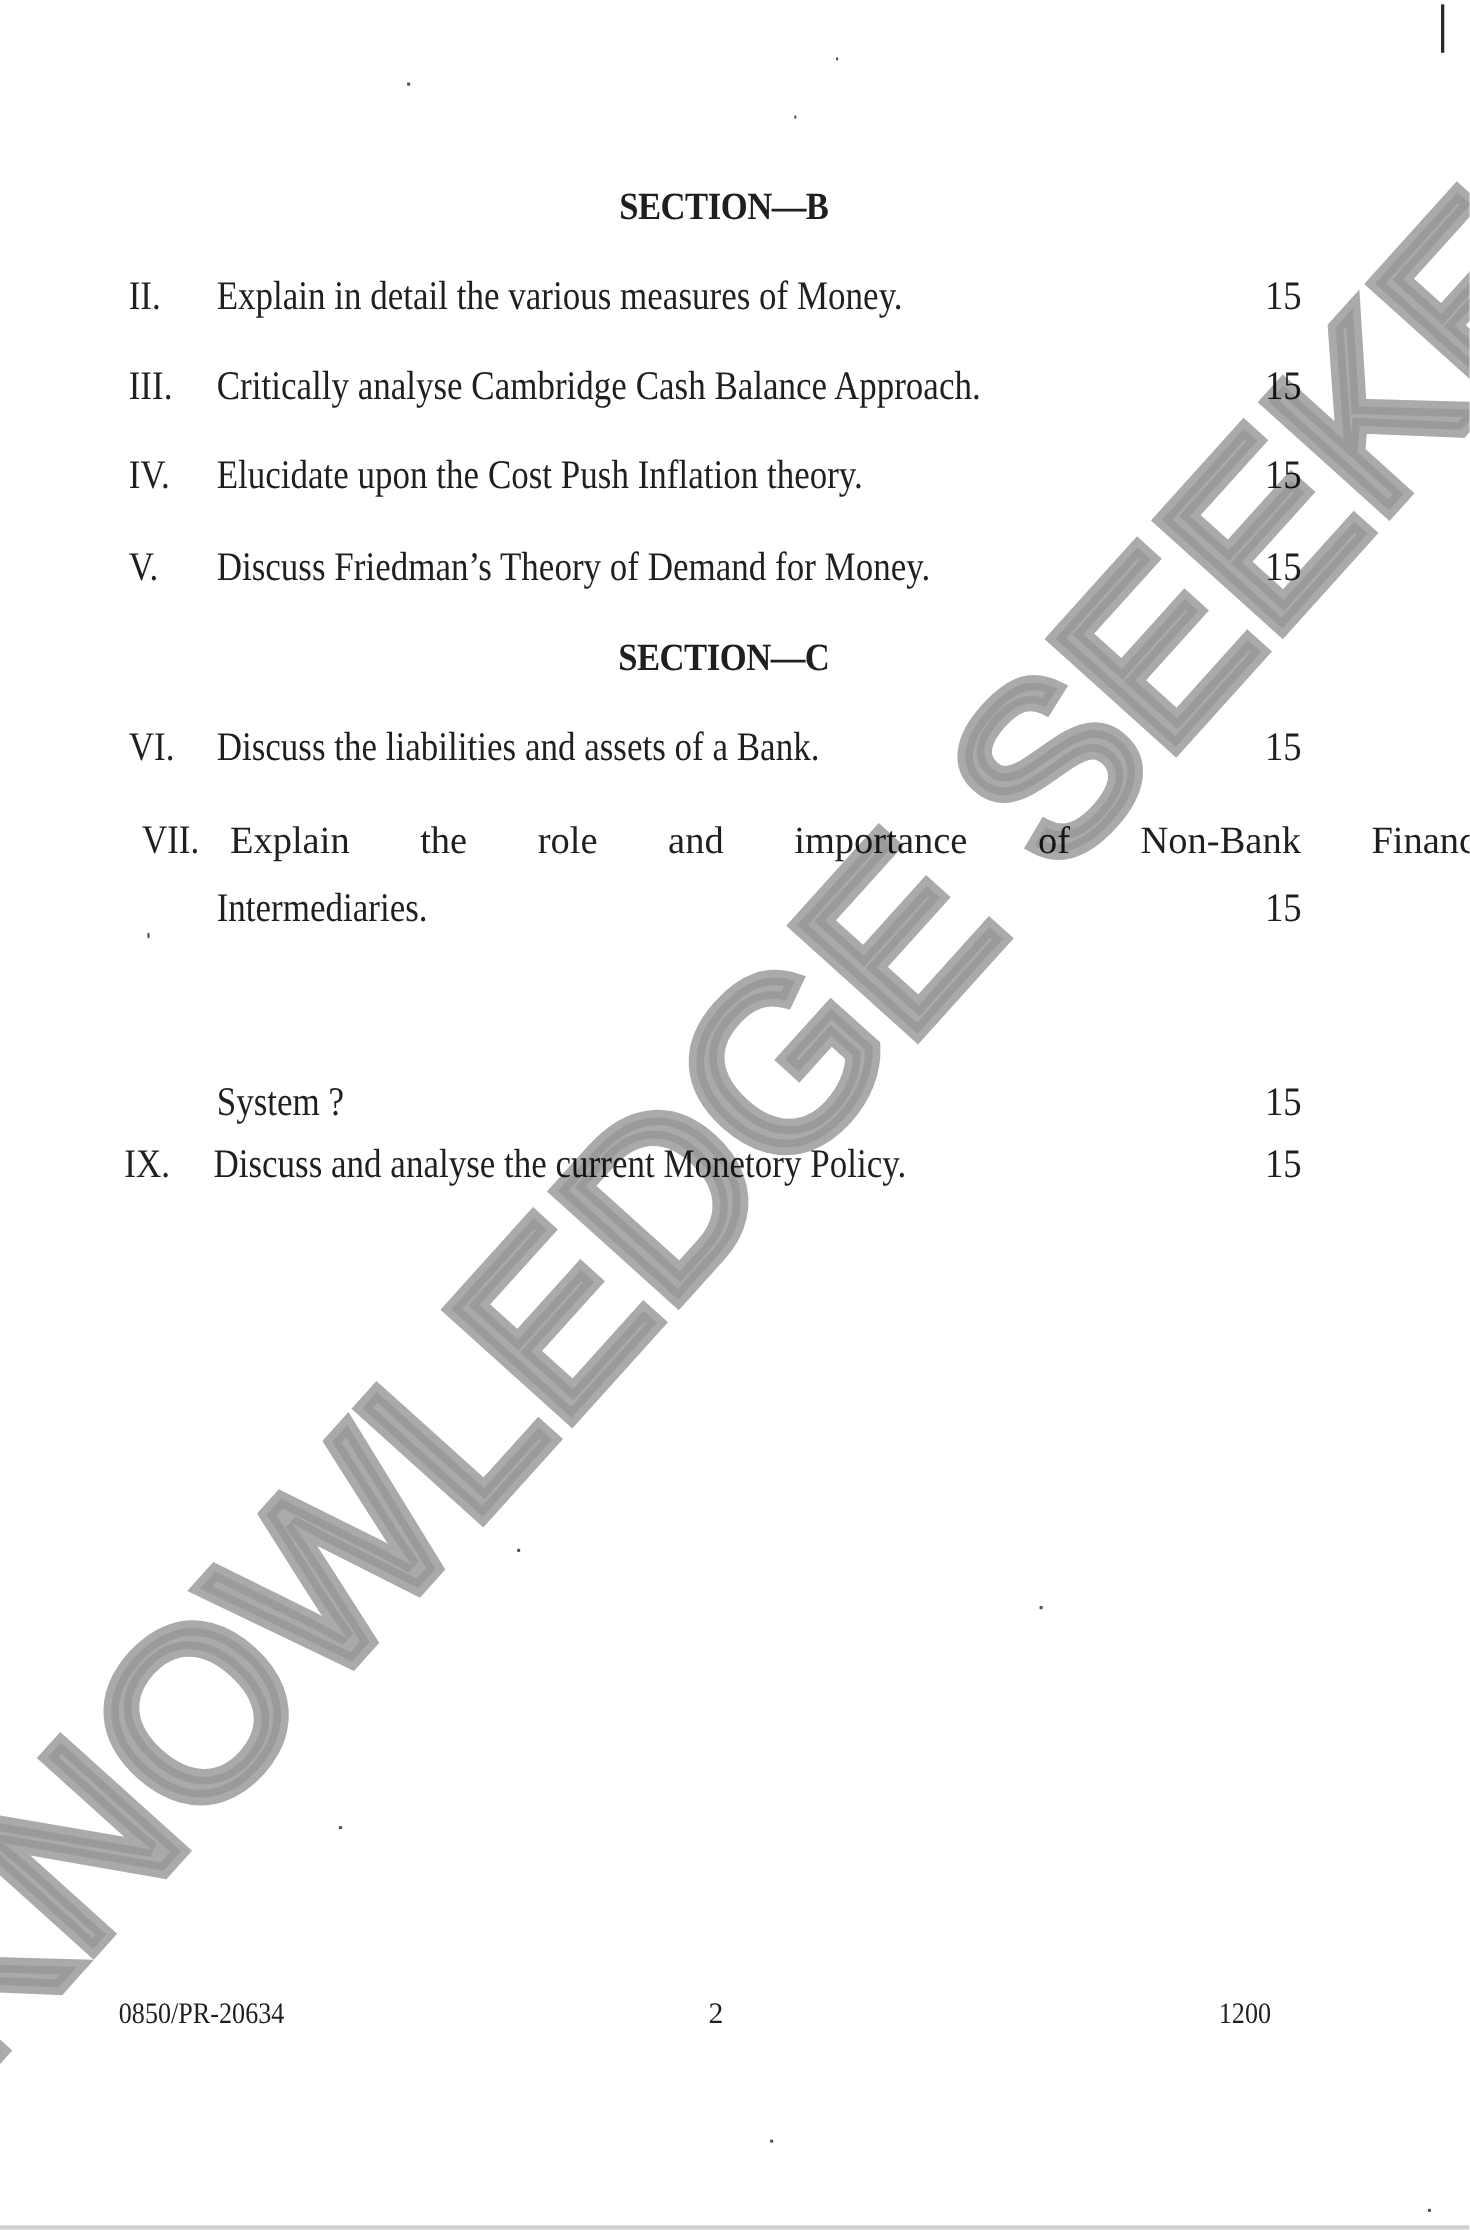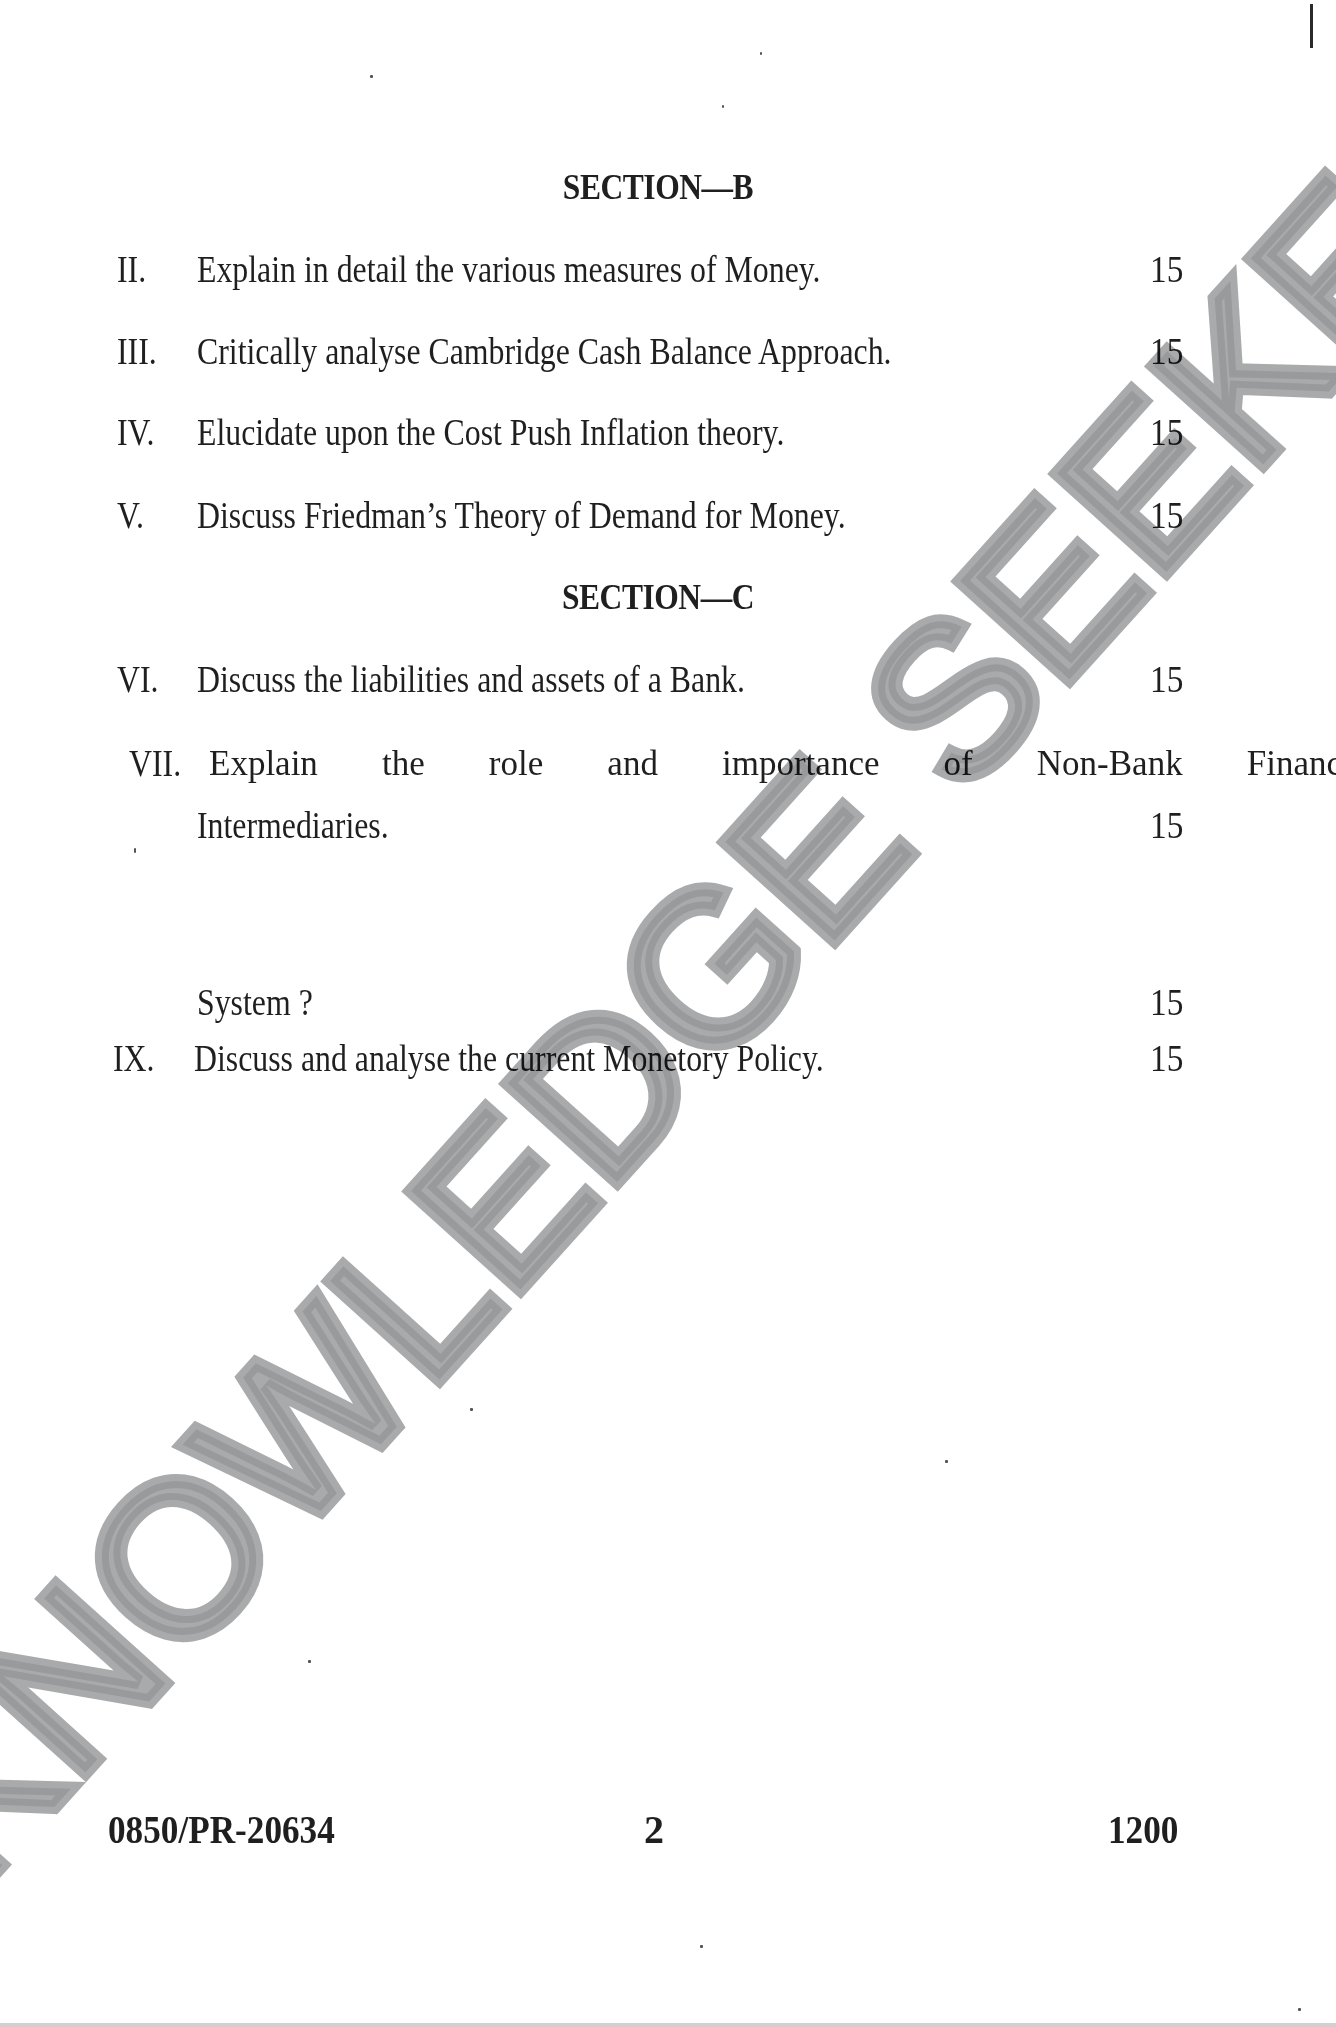--- a/index.html
+++ b/index.html
@@ -90,22 +90,22 @@
       white-space: nowrap;
       transform: scaleX(0.9);
       transform-origin: left center;
     }
     .footer {
       position: absolute;
       top: 1808px;
       left: 0;
       width: 1304px;
       height: 44px;
-      font-weight: bold;
-      font-size: 40px;
+      font-weight: normal;
+      font-size: 27px;
       line-height: 44px;
     }
     .footer-code {
       position: absolute;
       left: 108px;
       transform: scaleX(0.88);
       transform-origin: left center;
       white-space: nowrap;
     }
     .footer-page {

